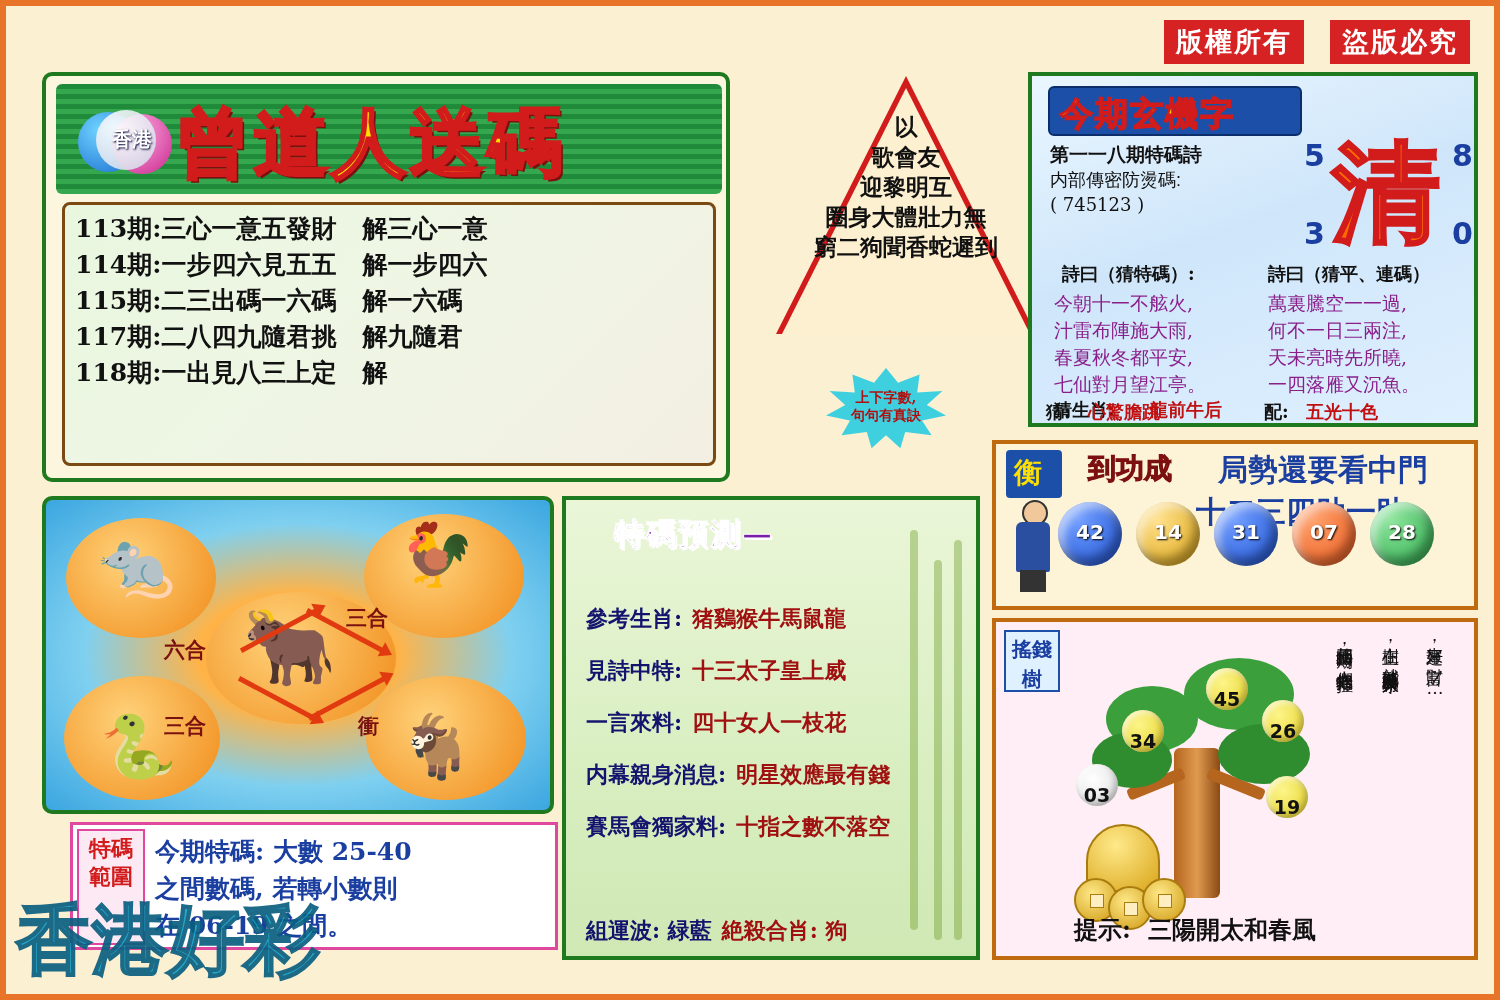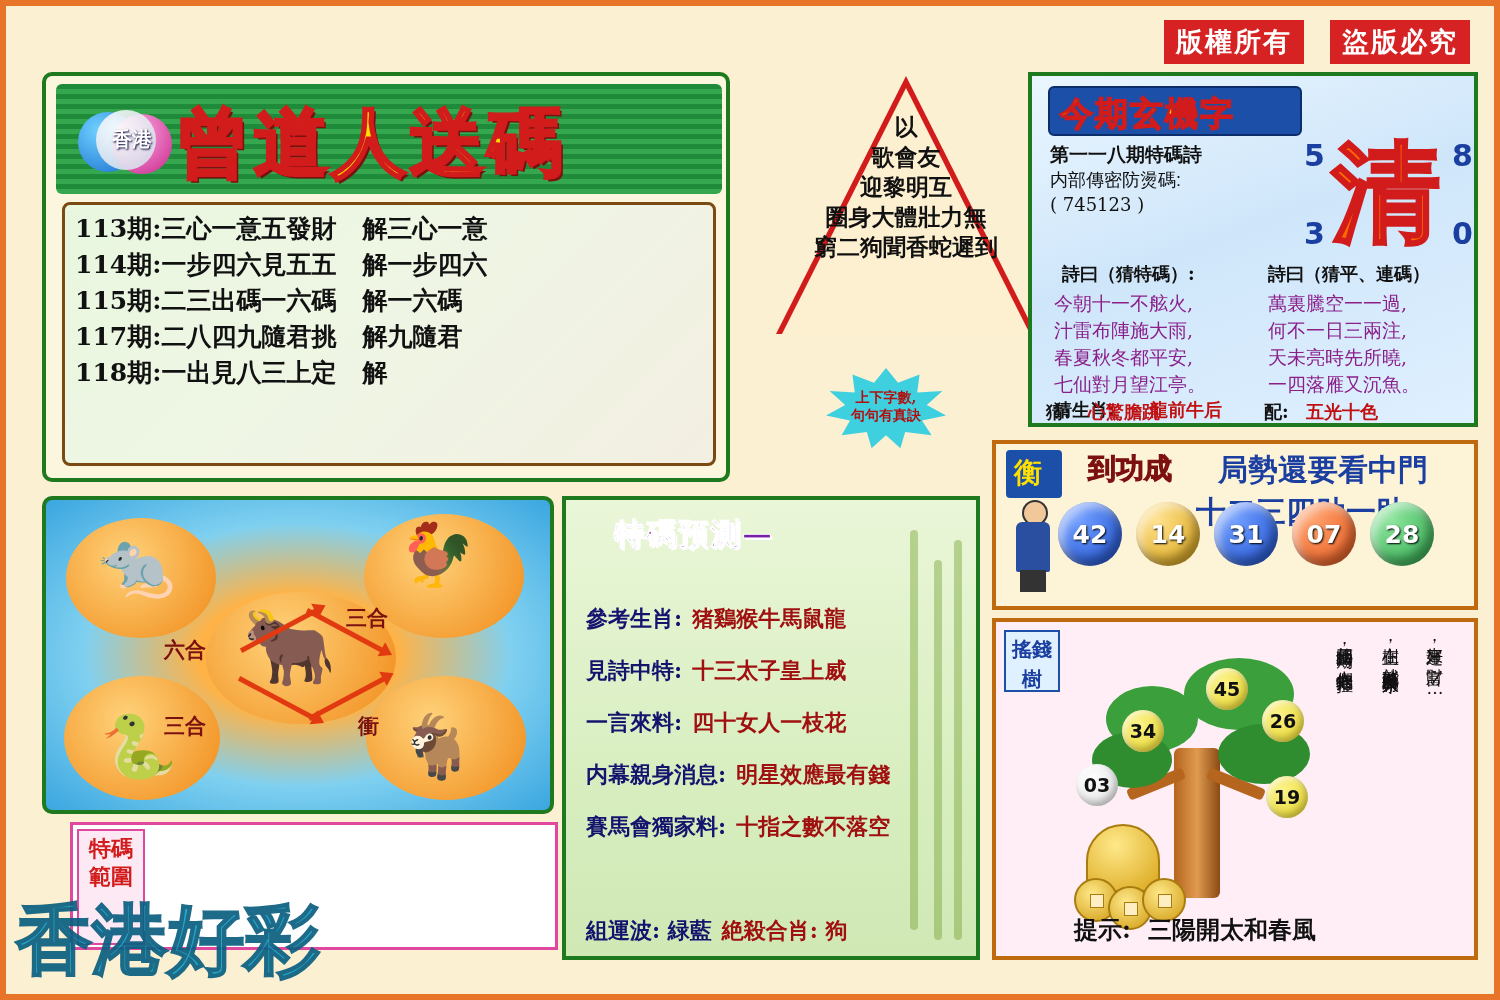--- a/index.html
+++ b/index.html
@@ -164,21 +164,21 @@
   .man .head{position:absolute;left:10px;top:0;width:22px;height:22px;border-radius:50%;background:#f0c89a;border:2px solid #333;}
   .man .body{position:absolute;left:4px;top:22px;width:34px;height:50px;background:#2b4fa0;border-radius:6px 6px 2px 2px;}
   .man .legs{position:absolute;left:8px;top:70px;width:26px;height:22px;background:#333;}
   .balls{position:absolute;left:62px;top:58px;display:flex;gap:14px;}
   .ball{
     width:64px;height:64px;border-radius:50%;position:relative;
     box-shadow:inset -6px -8px 10px rgba(0,0,0,.35), inset 6px 6px 10px rgba(255,255,255,.6);
   }
   .ball b{
     position:absolute;left:0;right:0;top:18px;text-align:center;
-    font-size:25px;color:#fff;font-weight:bold;text-shadow:1px 1px 2px #000;
+    font-size:20px;color:#fff;font-weight:bold;text-shadow:1px 1px 2px #000;
   }
   
   .panel-tree{
     position:absolute;left:986px;top:612px;width:486px;height:342px;
     border:4px solid #c06a10;background:#ffeef6;box-sizing:border-box;
   }
   .tree-label{
     position:absolute;left:8px;top:8px;width:56px;height:62px;background:#dff0ff;border:2px solid #1b4fa8;
     font-size:20px;color:#1b3fa0;font-weight:bold;line-height:30px;text-align:center;padding-top:2px;box-sizing:border-box;
   }
@@ -186,21 +186,21 @@
   .trunk{
     position:absolute;left:108px;top:120px;width:46px;height:150px;
     background:linear-gradient(90deg,#b5651d,#e09a50,#8a4a12);border-radius:6px;
   }
   .branch{position:absolute;background:#b5651d;border-radius:4px;}
   .foliage{
     position:absolute;background:#3ba03b;border-radius:50%;
   }
   .tnum{
     position:absolute;width:42px;height:42px;border-radius:50%;
-    display:flex;align-items:center;justify-content:center;
+    display:flex;align-items:flex-end;justify-content:center;
     font-size:19px;font-weight:bold;color:#111;
     box-shadow:inset -3px -4px 6px rgba(0,0,0,.25), inset 3px 3px 6px rgba(255,255,255,.7);
   }
   .bell{
     position:absolute;left:20px;top:196px;width:70px;height:64px;
     background:radial-gradient(circle at 40% 30%,#ffe98a,#d9a51a);
     border-radius:40px 40px 10px 10px;border:2px solid #a97c10;
   }
   .coin{
     position:absolute;width:40px;height:40px;border-radius:50%;
@@ -472,20 +472,25 @@
     <div class="arrow" style="left:258px;top:196px;width:86px;transform:rotate(-28deg);"></div>
 
     <div class="zlabel" style="left:118px;top:104px;margin-top:32px;">六合</div>
     <div class="zlabel" style="left:300px;top:104px;">三合</div>
     <div class="zlabel" style="left:118px;top:212px;">三合</div>
     <div class="zlabel" style="left:312px;top:212px;">衝</div>
   </div>
 
   <div class="panel-pink">
     <div class="pink-tag">特碼範圍</div>
+    <div class="pink-text">
+      <div>今期特碼: 大數 25-40</div>
+      <div>之間數碼, 若轉小數則</div>
+      <div>在 06-19 之間。</div>
+    </div>
   </div>
 
   <div class="panel-pred">
     <div class="bamboo">
       <div class="stalk" style="left:10px;top:0;height:400px;"></div>
       <div class="stalk" style="left:34px;top:30px;height:380px;"></div>
       <div class="stalk" style="left:54px;top:10px;height:400px;"></div>
     </div>
     <div class="pred-title">特碼預測—</div>
 

